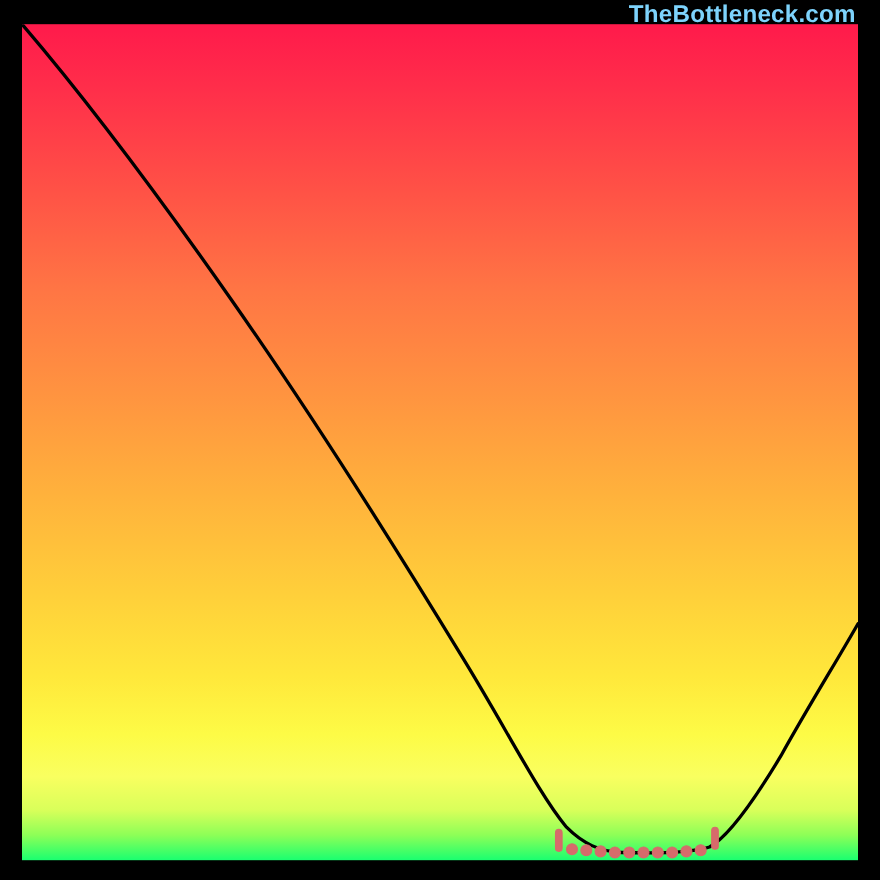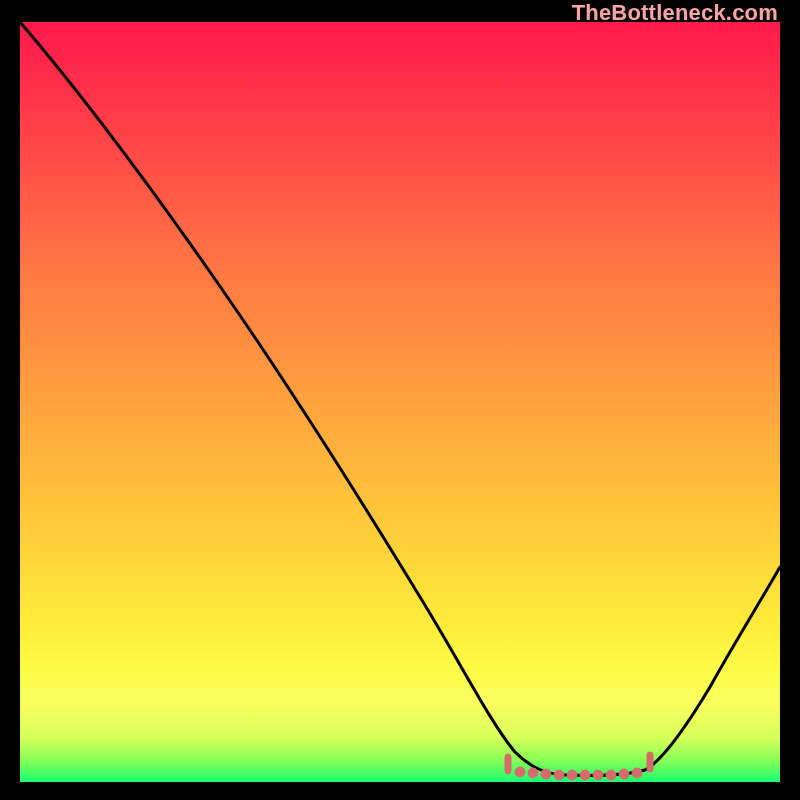--- a/index.html
+++ b/index.html
@@ -16,21 +16,21 @@
     left: 20px;
     top: 22px;
     width: 760px;
     height: 760px;
     background: #000;
   }
   .watermark {
     position: absolute;
     top: 0px;
     right: 22px;
-    color: #fca5a5;
+    color: #7dd3fc;
     font-size: 22px;
     font-weight: 600;
     letter-spacing: 0.2px;
     z-index: 5;
   }
   .plot-area {
     position: absolute;
     left: 0;
     top: 0;
     width: 760px;

